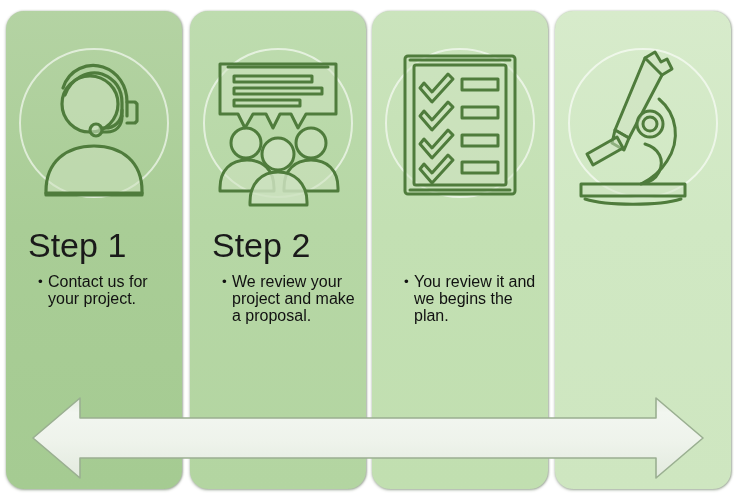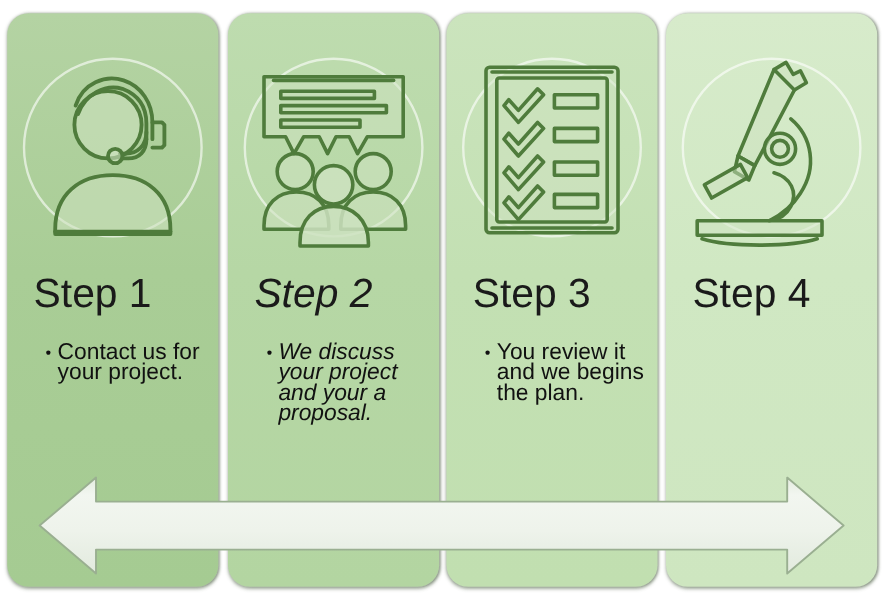--- a/index.html
+++ b/index.html
@@ -27,21 +27,21 @@
   .panel {
     position: absolute;
     top: 11px;
     height: 478px;
     border-radius: 18px;
     box-sizing: border-box;
     overflow: hidden;
     padding-left: 27px;
   }
   .panel.p1 { left: 6px;   width: 176px; background: linear-gradient(to bottom, #b4d3a3 0%, #a9cd96 45%, #a5cb92 100%); }
-  .panel.p2 { left: 190px; width: 176px; background: linear-gradient(to bottom, #bedcaf 0%, #b6d7a5 45%, #b3d5a1 100%); font-style: italic; }
+  .panel.p2 { left: 190px; width: 176px; background: linear-gradient(to bottom, #bedcaf 0%, #b6d7a5 45%, #b3d5a1 100%); }
   .panel.p3 { left: 372px; width: 176px; background: linear-gradient(to bottom, #cbe4bd 0%, #c3e0b3 45%, #c1dfb0 100%); }
   .panel.p4 { left: 555px; width: 176px; background: linear-gradient(to bottom, #d7ebcb 0%, #d0e8c3 45%, #cee6c0 100%); }
 
   .panel-shadow {
     position: absolute;
     top: 11px;
     height: 478px;
     border-radius: 18px;
     box-shadow: 0 1px 3px rgba(60,80,50,0.45), 1px 0 2px rgba(60,80,50,0.30);
     pointer-events: none;
@@ -94,25 +94,24 @@
     position: absolute;
     top: 262px;
     left: 0;
     width: 176px;
     box-sizing: border-box;
     padding-left: 32px;
     padding-right: 10px;
   }
   .bullet-item {
     position: relative;
-    font-size: 19px;
+    font-size: 16px;
     line-height: 17px;
     color: #111111;
     padding-left: 10px;
-    margin-top: 12px;
   }
   .bullet-item::before {
     content: "\2022";
     position: absolute;
     left: 0;
     top: 0;
     font-size: 13.5px;
     line-height: 17px;
     color: #111111;
   }
@@ -180,21 +179,21 @@
             <circle cx="121" cy="107" r="15" fill="#cde2bf" fill-opacity="0.55"></circle>
             <path d="M94 152 C94 134 105 124 121 124 C137 124 148 134 148 152 L148 155 L94 155 Z" fill="#cde2bf" fill-opacity="0.55"></path>
 
             <circle cx="88" cy="118" r="16" fill="#cde2bf" fill-opacity="0.85"></circle>
             <path d="M60 166 C60 147 72 136 88 136 C104 136 117 147 117 166 L117 169 L60 169 Z" fill="#cde2bf" fill-opacity="0.85"></path>
           </g>
         </svg>
       </div>
       <div class="step-title">Step 2</div>
       <div class="bullet-list">
-        <div class="bullet-item">We discuss your project and your a proposal.</div>
+        <div class="bullet-item">We review your project and make a proposal.</div>
       </div>
     </div>
 
     <div class="panel p3">
       <div class="icon-area">
         <div class="watermark-circle"></div>
         <svg class="glyph" viewBox="0 0 176 178">
           <g fill="none" stroke="#4f7c3c" stroke-width="3" stroke-linejoin="round" stroke-linecap="round">
 
             <rect x="33" y="20" width="110" height="138" rx="3" fill="#cde2bf" fill-opacity="0.45"></rect>
@@ -211,21 +210,20 @@
             <rect x="90" y="71" width="36" height="11"></rect>
 
             <path d="M52 103 L60 112 L76 94 L81 99 L60 122 L48 108 Z"></path>
             <rect x="90" y="99" width="36" height="11"></rect>
 
             <path d="M52 128 L60 137 L76 119 L81 124 L60 147 L48 133 Z"></path>
             <rect x="90" y="126" width="36" height="11"></rect>
           </g>
         </svg>
       </div>
-      <div class="step-title">Step 3</div>
       <div class="bullet-list">
         <div class="bullet-item">You review it and we begins the plan.</div>
       </div>
     </div>
 
     <div class="panel p4">
       <div class="icon-area">
         <div class="watermark-circle"></div>
         <svg class="glyph" viewBox="0 0 176 178">
           <g fill="none" stroke="#4f7c3c" stroke-width="3" stroke-linejoin="round" stroke-linecap="round">
@@ -243,21 +241,20 @@
             <path d="M90 108 C104 112 110 124 104 136 C100 144 93 147 86 148"></path>
 
             <path d="M32 118 L62 101 L68 112 L38 129 Z" fill="#cde2bf" fill-opacity="0.5"></path>
 
             <path d="M26 148 L130 148 L130 160 L26 160 Z" fill="#cde2bf" fill-opacity="0.5"></path>
 
             <path d="M30 163 C52 170 104 170 126 163" stroke-width="3"></path>
           </g>
         </svg>
       </div>
-      <div class="step-title">Step 4</div>
     </div>
 
     <div class="panel-shadow s1"></div>
     <div class="panel-shadow s2"></div>
     <div class="panel-shadow s3"></div>
     <div class="panel-shadow s4"></div>
   </div>
 
   <svg class="arrow-layer" viewBox="0 0 736 504">
     <defs>

